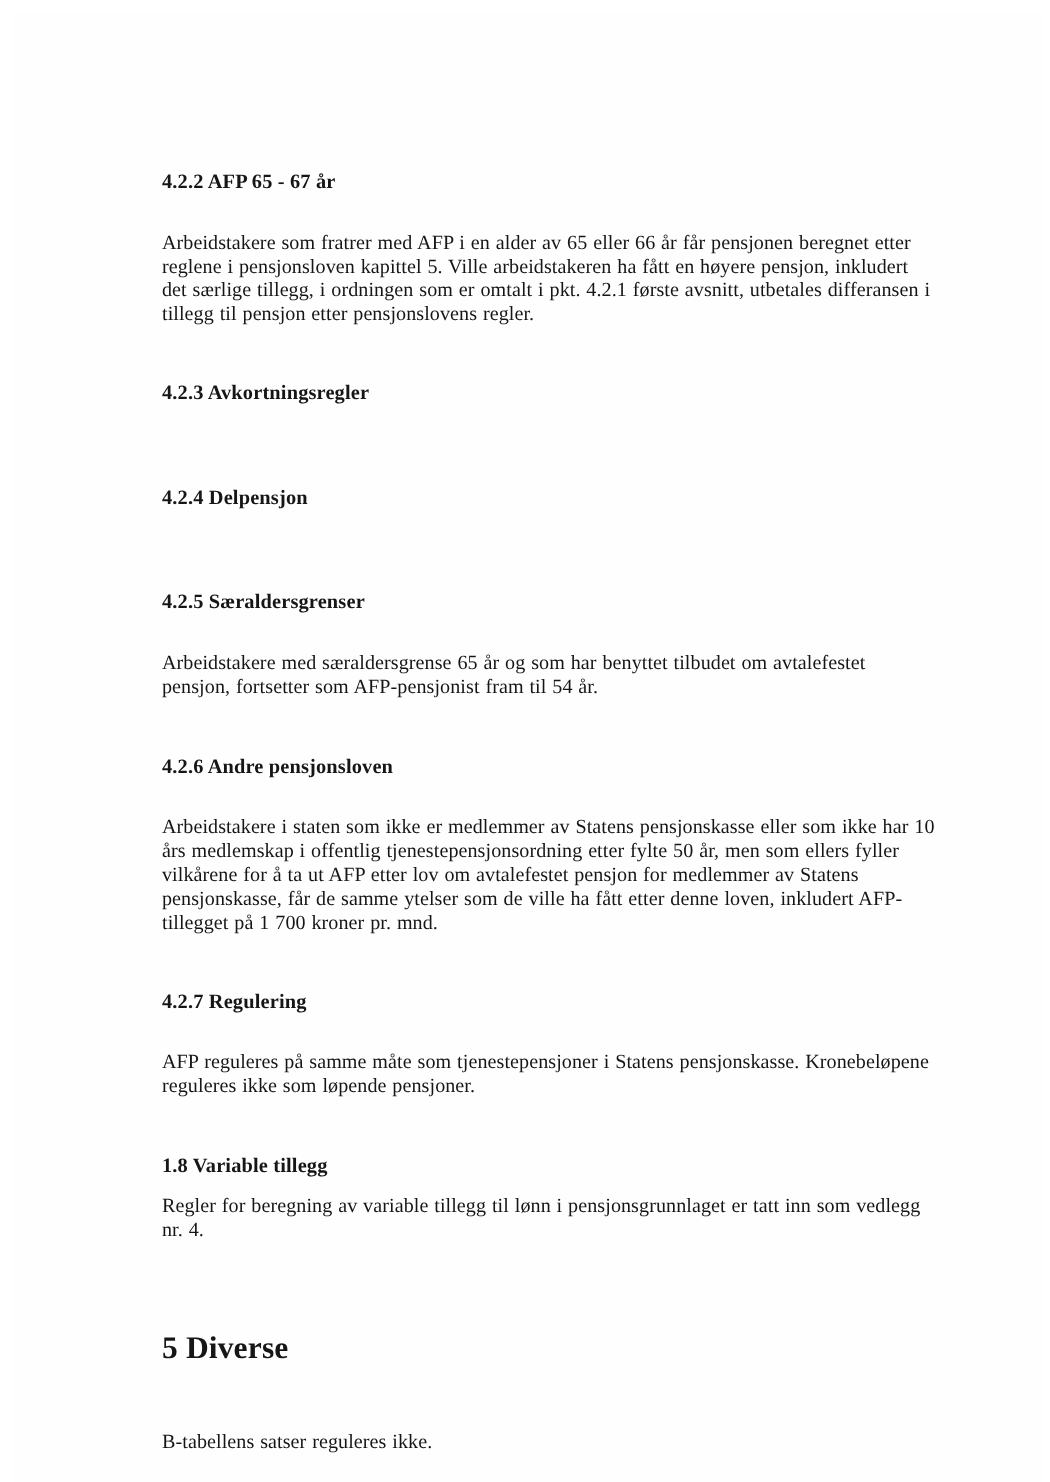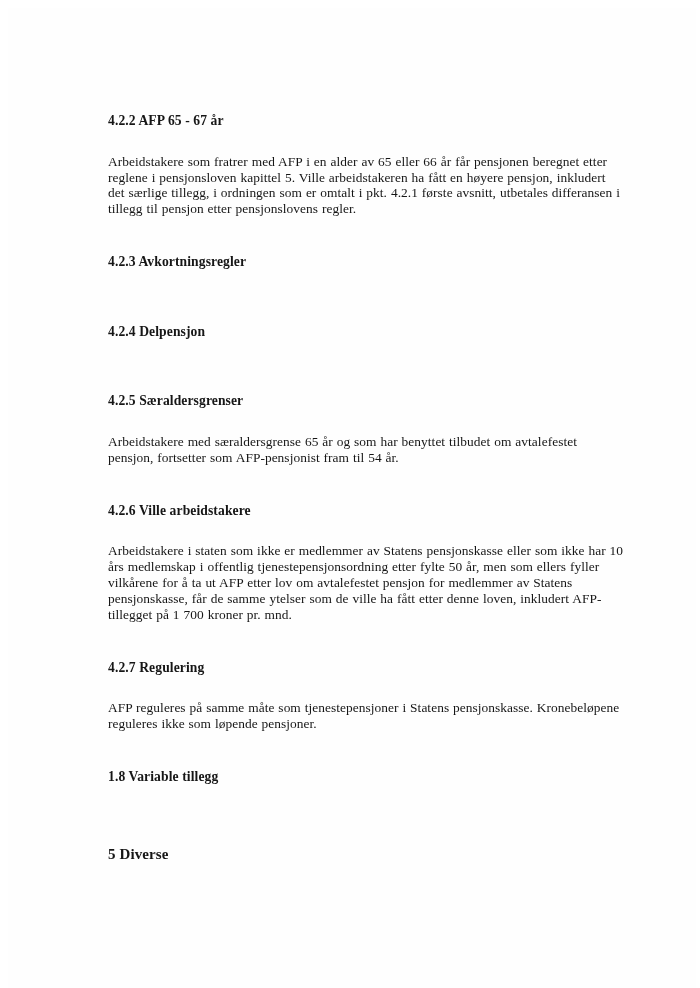--- a/index.html
+++ b/index.html
@@ -33,21 +33,21 @@
     font-size: 13.4px;
     line-height: 1.185;
     margin-bottom: 0;
     letter-spacing: 0.05px;
     word-spacing: 0.5px;
   }
   
   .doc-section.tight .heading { margin-bottom: 3px; }
   
   .chapter-heading {
-    font-size: 15px;
+    font-size: 21px;
     font-weight: bold;
     margin-top: 42px;
     margin-bottom: 26px;
     letter-spacing: 0.1px;
   }
   .doc-section.sub .heading { margin-top: 0; }
 </style>
 </head>
 <body>
 
@@ -66,34 +66,36 @@
     <section class="doc-section">
       <h3 class="heading">4.2.4 Delpensjon</h3>
     </section>
 
     <section class="doc-section">
       <h3 class="heading">4.2.5 Særaldersgrenser</h3>
       <p class="para">Arbeidstakere med særaldersgrense 65 år og som har benyttet tilbudet om avtalefestet pensjon, fortsetter som AFP-pensjonist fram til 54 år.</p>
     </section>
 
     <section class="doc-section">
-      <h3 class="heading">4.2.6 Ville arbeidstakere</h3>
+      <h3 class="heading">4.2.6 Andre pensjonsloven</h3>
       <p class="para">Arbeidstakere i staten som ikke er medlemmer av Statens pensjonskasse eller som ikke har 10 års medlemskap i offentlig tjenestepensjonsordning etter fylte 50 år, men som ellers fyller vilkårene for å ta ut AFP etter lov om avtalefestet pensjon for medlemmer av Statens pensjonskasse, får de samme ytelser som de ville ha fått etter denne loven, inkludert AFP-tillegget på 1 700 kroner pr. mnd.</p>
     </section>
 
     <section class="doc-section">
       <h3 class="heading">4.2.7 Regulering</h3>
       <p class="para">AFP reguleres på samme måte som tjenestepensjoner i Statens pensjonskasse. Kronebeløpene reguleres ikke som løpende pensjoner.</p>
     </section>
 
     <section class="doc-section tight">
       <h3 class="heading">1.8 Variable tillegg</h3>
+      <p class="para">Regler for beregning av variable tillegg til lønn i pensjonsgrunnlaget er tatt inn som vedlegg nr. 4.</p>
     </section>
 
     <section class="doc-section">
       <h2 class="chapter-heading">5 Diverse</h2>
     </section>
 
     <section class="doc-section sub">
+      <p class="para">B-tabellens satser reguleres ikke.</p>
     </section>
 
   </div>
 </div>
 
 </body></html>

